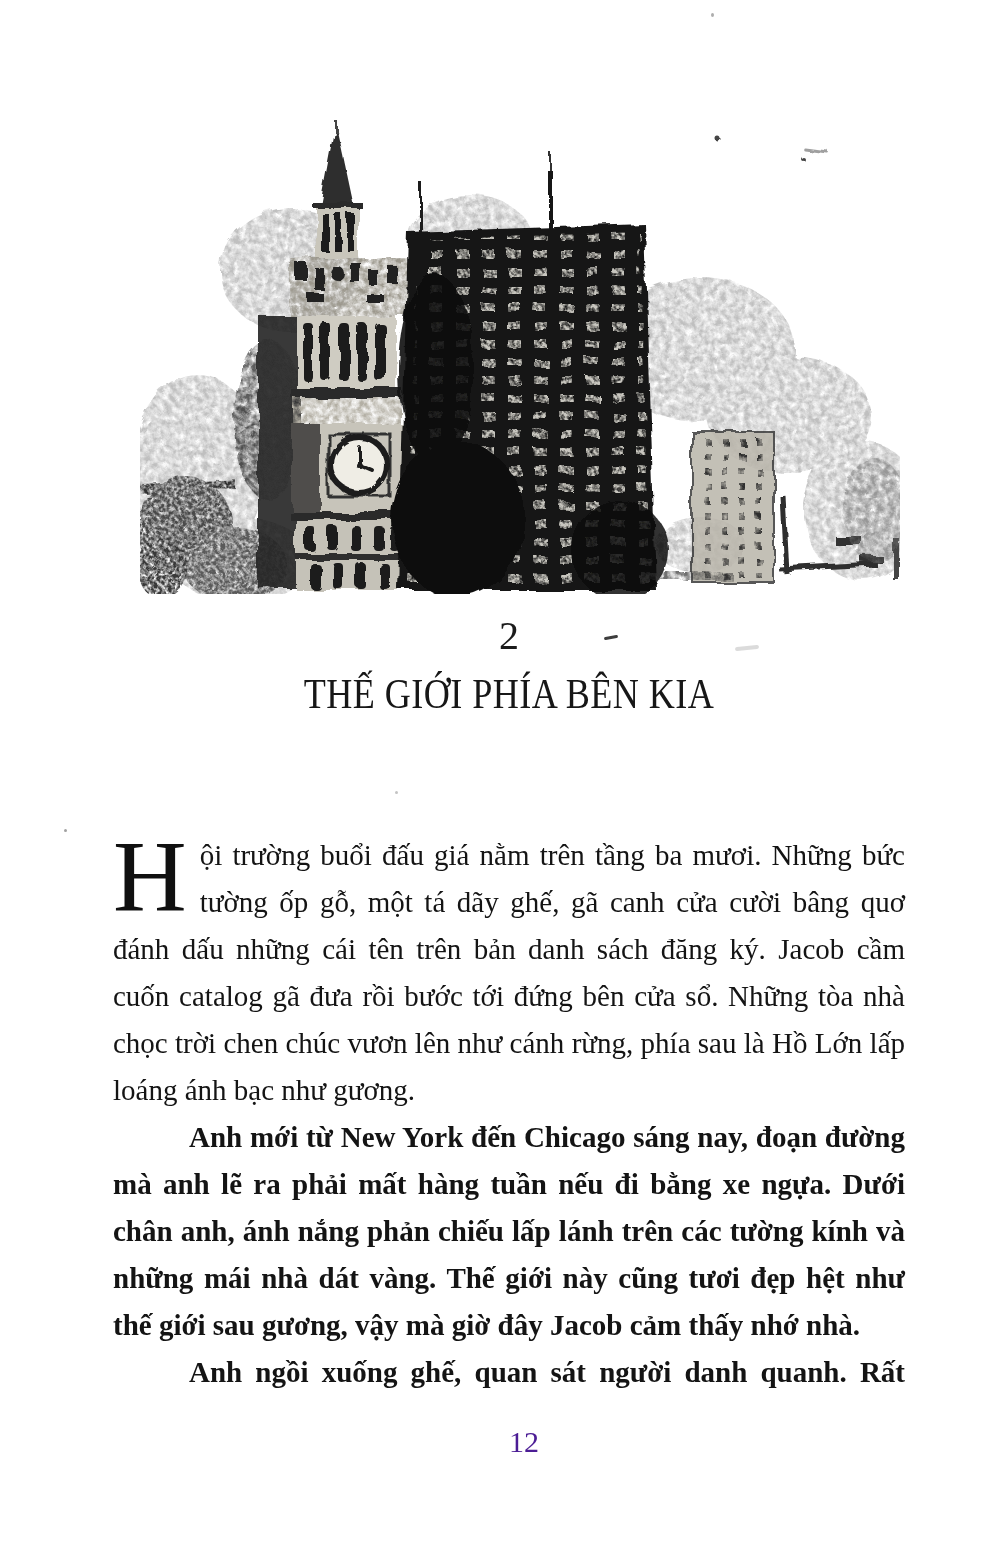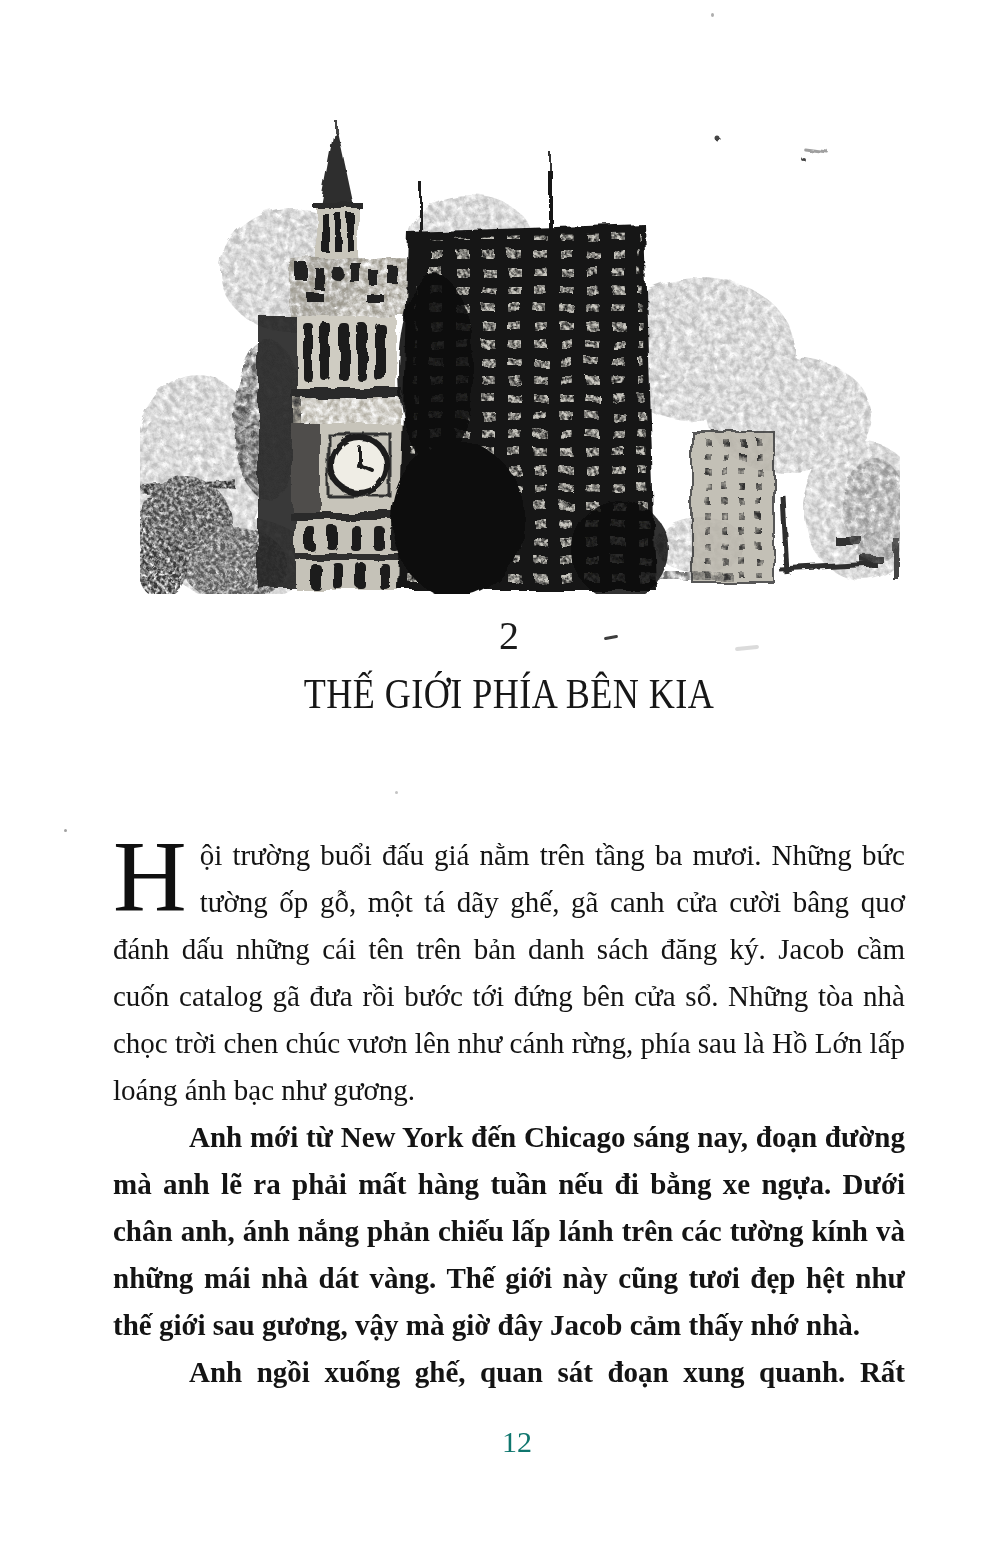--- a/index.html
+++ b/index.html
@@ -43,22 +43,22 @@
   .para.justify-last{text-align-last:justify;}
   .dropcap{
     float:left;
     font-size:102px;line-height:.82;
     padding:3px 13px 0 0;
     color:#101010;
   }
 
   
   .page-number{
-    position:absolute;left:121px;top:1425px;width:792px;
-    text-align:center;font-size:30px;color:#0f766e;
+    position:absolute;left:128px;top:1425px;width:792px;
+    text-align:center;font-size:30px;color:#4c1d95;
   }
 
   
   .artifact{position:absolute;background:#444;border-radius:2px;}
   .artifact.dash{left:604px;top:636px;width:14px;height:3px;transform:rotate(-10deg);background:#3d3d3d;}
   .artifact.smudge{left:735px;top:646px;width:24px;height:4px;transform:rotate(-6deg);background:#bdbdbd;opacity:.55;}
   .artifact.dot-a{left:64px;top:829px;width:3px;height:3px;border-radius:50%;background:#8a8a8a;opacity:.8;}
   .artifact.dot-b{left:395px;top:791px;width:3px;height:3px;border-radius:50%;background:#aaa;opacity:.7;}
   .artifact.dot-c{left:711px;top:13px;width:3px;height:4px;border-radius:50%;background:#777;opacity:.6;}
 </style>
@@ -209,18 +209,18 @@
 
   <div class="artifact dash"></div>
   <div class="artifact smudge"></div>
   <div class="artifact dot-a"></div>
   <div class="artifact dot-b"></div>
   <div class="artifact dot-c"></div>
 
   <div class="body-text">
     <p class="para first"><span class="dropcap">H</span><span>ội trường buổi đấu giá nằm trên tầng ba mươi. Những bức tường ốp gỗ, một tá dãy ghế, gã canh cửa cười bâng quơ đánh dấu những cái tên trên bản danh sách đăng ký. Jacob cầm cuốn catalog gã đưa rồi bước tới đứng bên cửa sổ. Những tòa nhà chọc trời chen chúc vươn lên như cánh rừng, phía sau là Hồ Lớn lấp loáng ánh bạc như gương.</span></p>
     <p class="para indented">Anh mới từ New York đến Chicago sáng nay, đoạn đường mà anh lẽ ra phải mất hàng tuần nếu đi bằng xe ngựa. Dưới chân anh, ánh nắng phản chiếu lấp lánh trên các tường kính và những mái nhà dát vàng. Thế giới này cũng tươi đẹp hệt như thế giới sau gương, vậy mà giờ đây Jacob cảm thấy nhớ nhà.</p>
-    <p class="para indented justify-last">Anh ngồi xuống ghế, quan sát đoạn xung quanh. Rất</p>
+    <p class="para indented justify-last">Anh ngồi xuống ghế, quan sát người danh quanh. Rất</p>
   </div>
 
   <div class="page-number">12</div>
 
 </div>
 
 </body></html>

